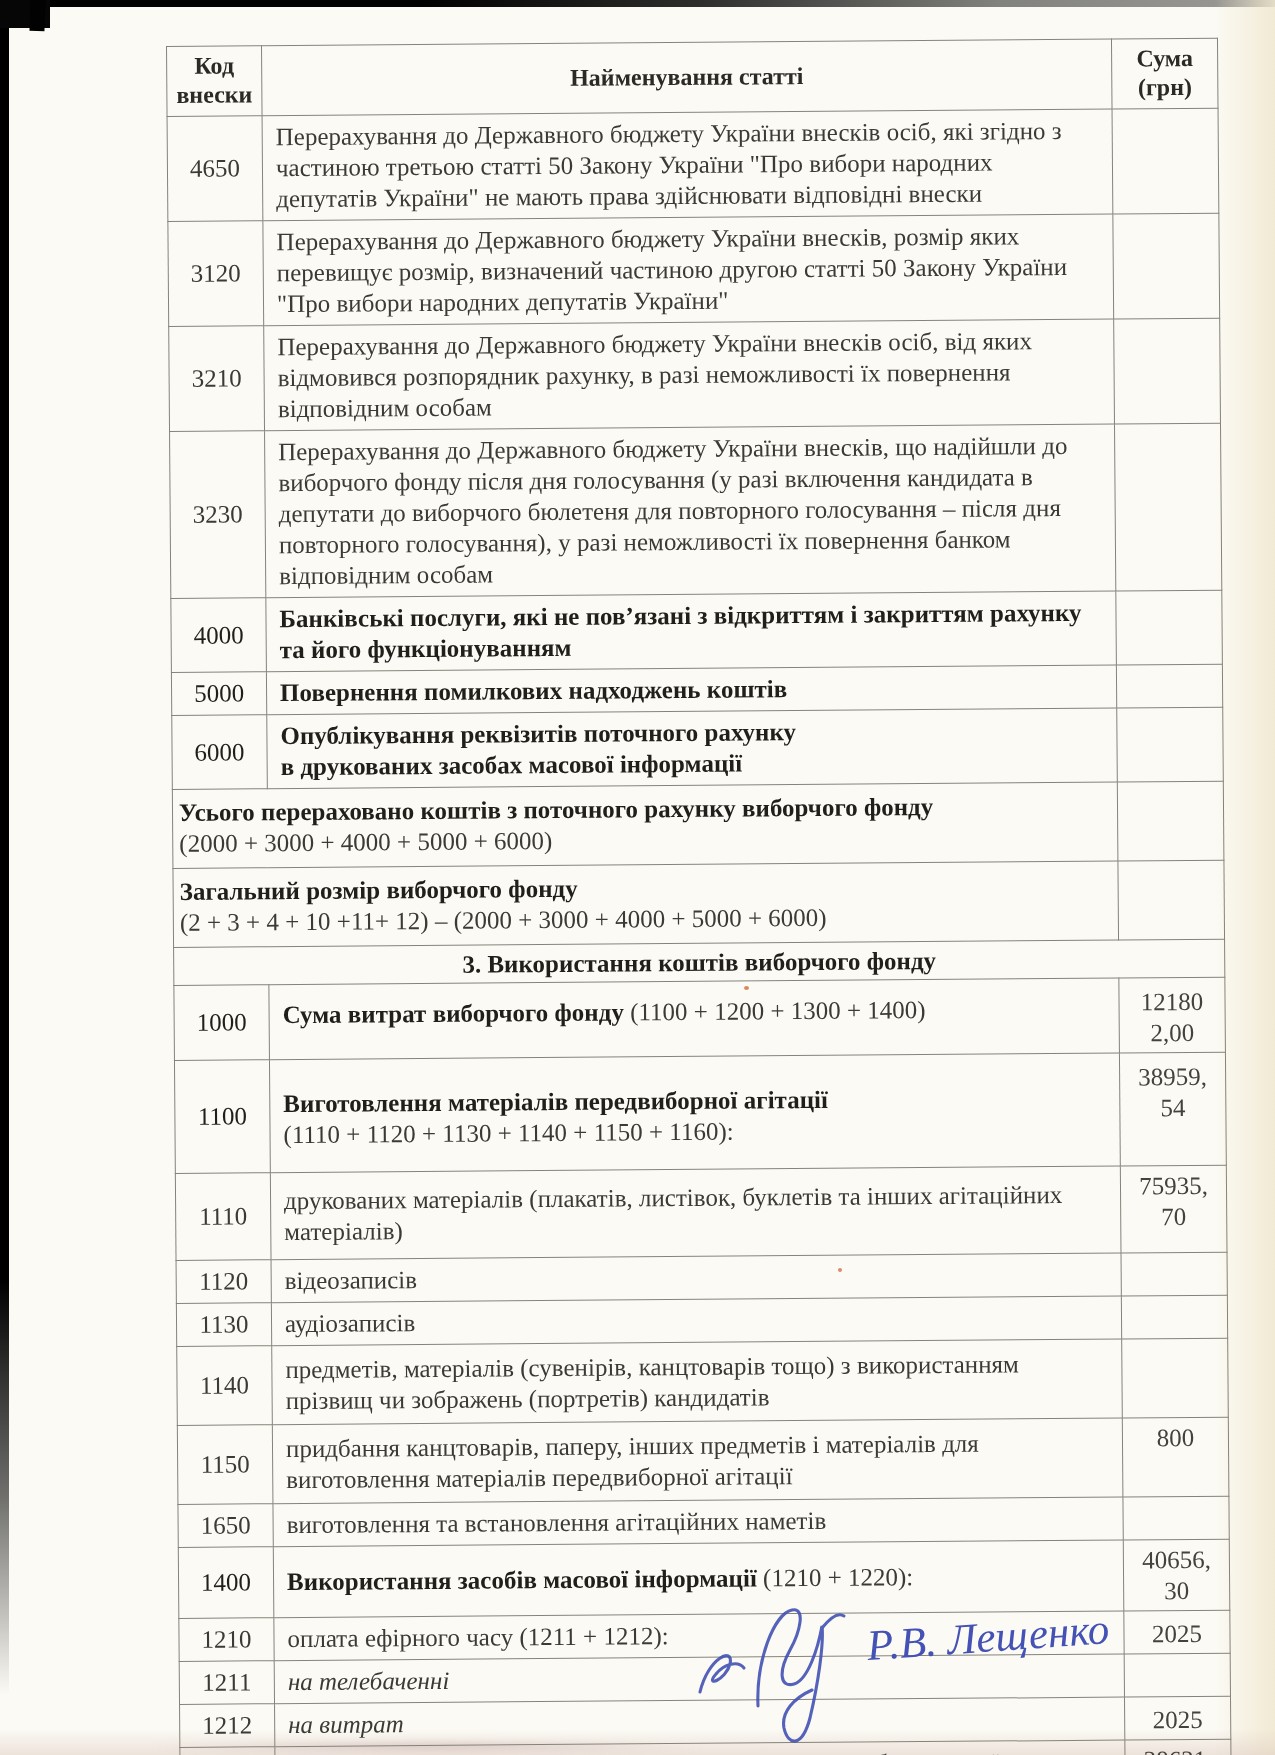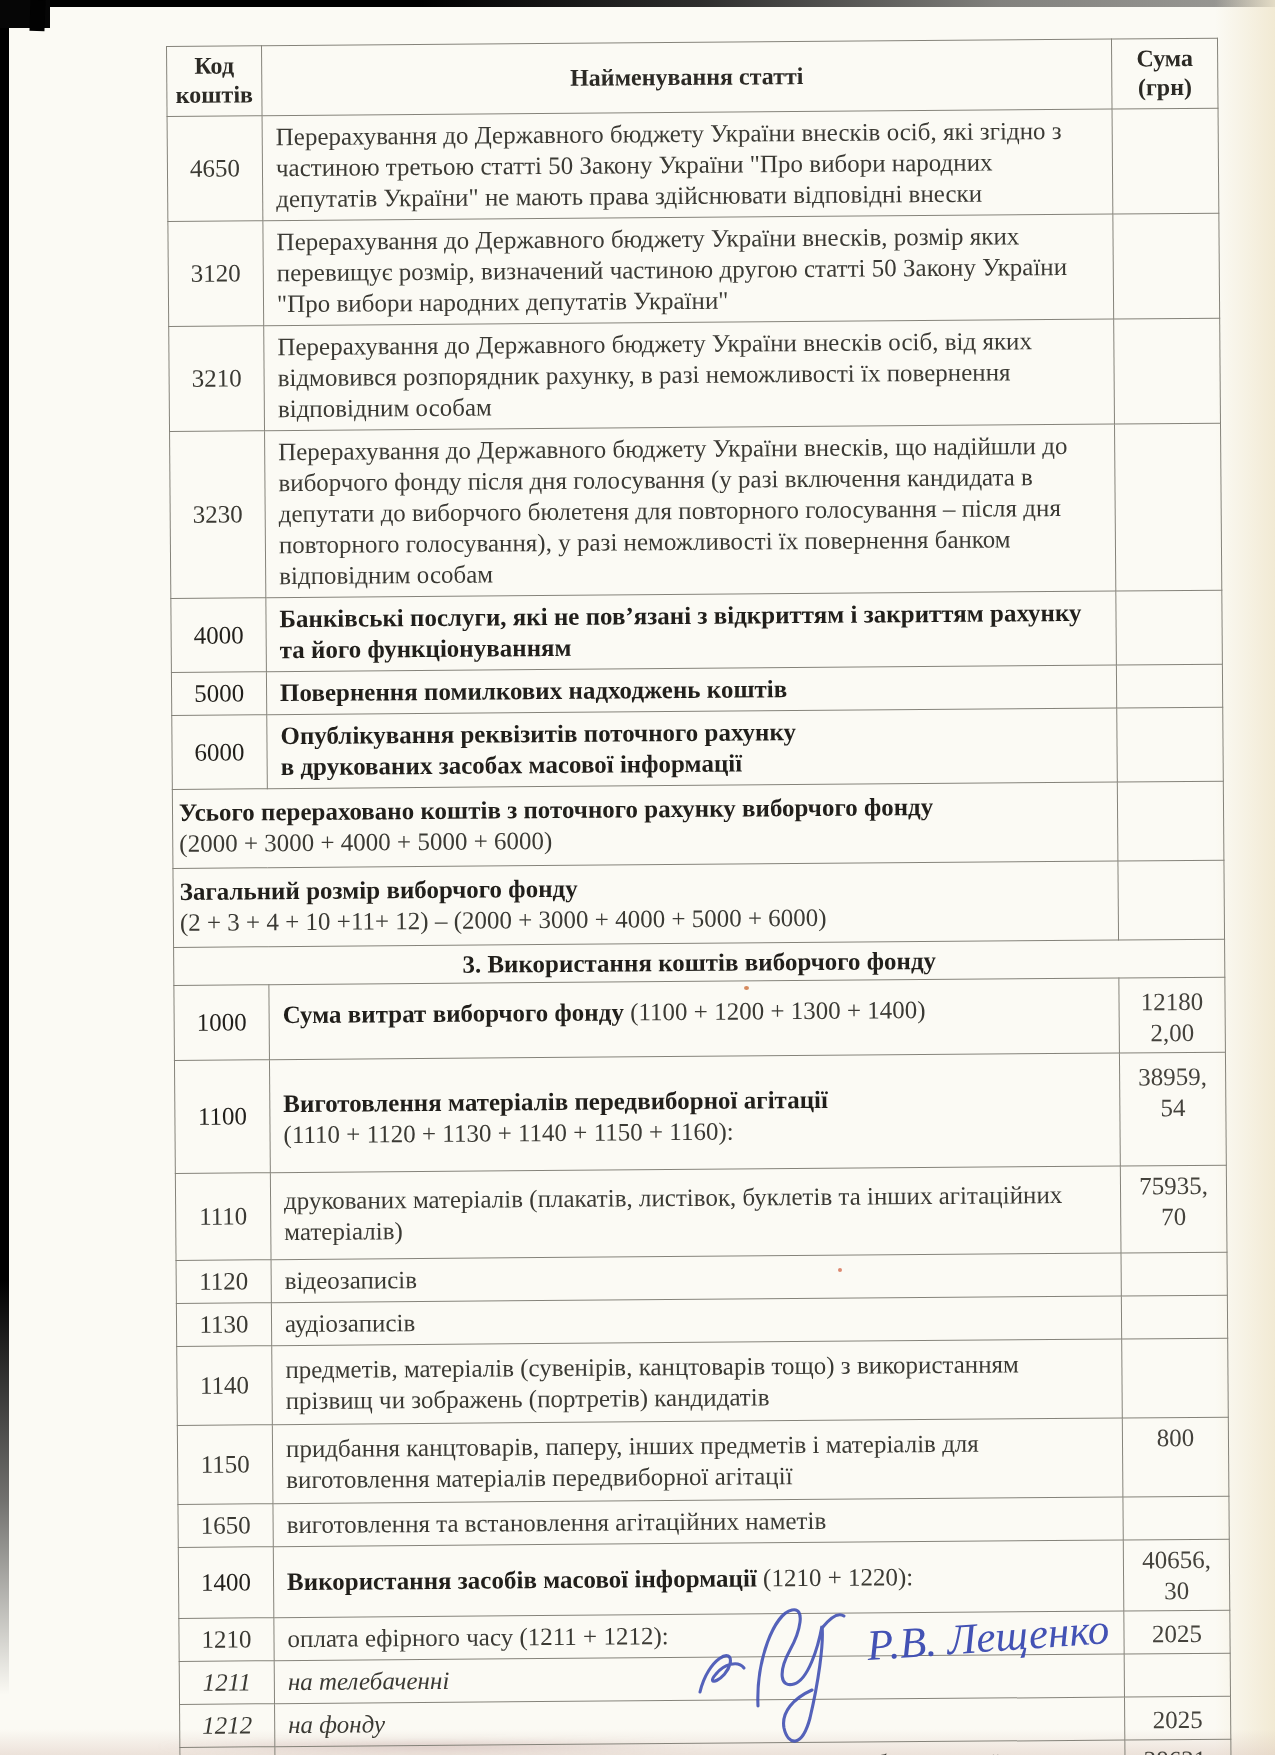--- a/index.html
+++ b/index.html
@@ -30,21 +30,21 @@
   table{border-collapse:collapse;width:100%;color:#3b3a34;}
   col.c-code{width:95px;}
   col.c-name{width:851px;}
   col.c-sum{width:106px;}
   th,td{border:1px solid #85837a;}
   th{font-size:24px;line-height:1.22;font-weight:bold;color:#2c2a25;padding:5px 3px;text-align:center;}
   td{font-size:25px;line-height:1.24;}
   b{color:#211f1b;}
   .code-cell{text-align:center;vertical-align:middle;padding:4px 2px;}
   .code-cell.cs-bold{font-weight:normal;color:#211f1b;}
-  .code-cell.cs-italic{font-style:italic;}
+  .code-cell.cs-italic{}
   .name-cell{padding:5px 30px 6px 13px;vertical-align:middle;}
   .sum-cell{text-align:center;vertical-align:top;padding:4px 13px;word-break:break-all;color:#44423c;}
   .total-cell{padding:7px 30px 9px 6px;}
   .section-cell{text-align:center;padding:3px;}
   tr[data-code="1000"] .name-cell{padding-top:14px;padding-bottom:28px;}
   tr[data-code="1100"] .name-cell{padding-top:28px;padding-bottom:22px;}
   tr[data-code="1110"] .name-cell{padding-top:12px;padding-bottom:12px;}
   tr[data-code="1200"] .name-cell{padding-top:14px;padding-bottom:14px;}
   tr[data-code="1150"] .name-cell,tr[data-code="1140"] .name-cell{padding-top:8px;padding-bottom:8px;}
   tr[data-code="1210"] .sum-cell,tr[data-code="1212"] .sum-cell{vertical-align:bottom;}
@@ -68,21 +68,21 @@
 
 <div class="table-wrap">
   <table>
     <colgroup>
       <col class="c-code">
         <col class="c-name">
         <col class="c-sum">
     </colgroup>
     <thead>
       <tr>
-        <th>Код коштів</th>
+        <th>Код внески</th>
         <th>Найменування статті</th>
         <th>Сума (грн)</th>
       </tr>
     </thead>
     <tbody>
         <tr data-code="3110">
           <td class="code-cell">4650</td>
           <td class="name-cell"><span>Перерахування до Державного бюджету України внесків осіб, які згідно з частиною третьою статті 50 Закону України "Про вибори народних депутатів України" не мають права здійснювати відповідні внески</span></td>
           <td class="sum-cell"></td>
         </tr>
@@ -177,21 +177,21 @@
           <td class="name-cell"><span>оплата ефірного часу (1211 + 1212):</span></td>
           <td class="sum-cell">2025</td>
         </tr>
         <tr data-code="1211">
           <td class="code-cell cs-italic">1211</td>
           <td class="name-cell"><i>на телебаченні</i></td>
           <td class="sum-cell"></td>
         </tr>
         <tr data-code="1212">
           <td class="code-cell cs-italic">1212</td>
-          <td class="name-cell"><i>на фонду</i></td>
+          <td class="name-cell"><i>на витрат</i></td>
           <td class="sum-cell">2025</td>
         </tr>
         <tr data-code="1220">
           <td class="code-cell">1220</td>
           <td class="name-cell"><span>публікування агітаційних матеріалів у друкованих засобах масової інформації</span></td>
           <td class="sum-cell">38631,30</td>
         </tr>
       </tbody>
   </table>
 </div>

